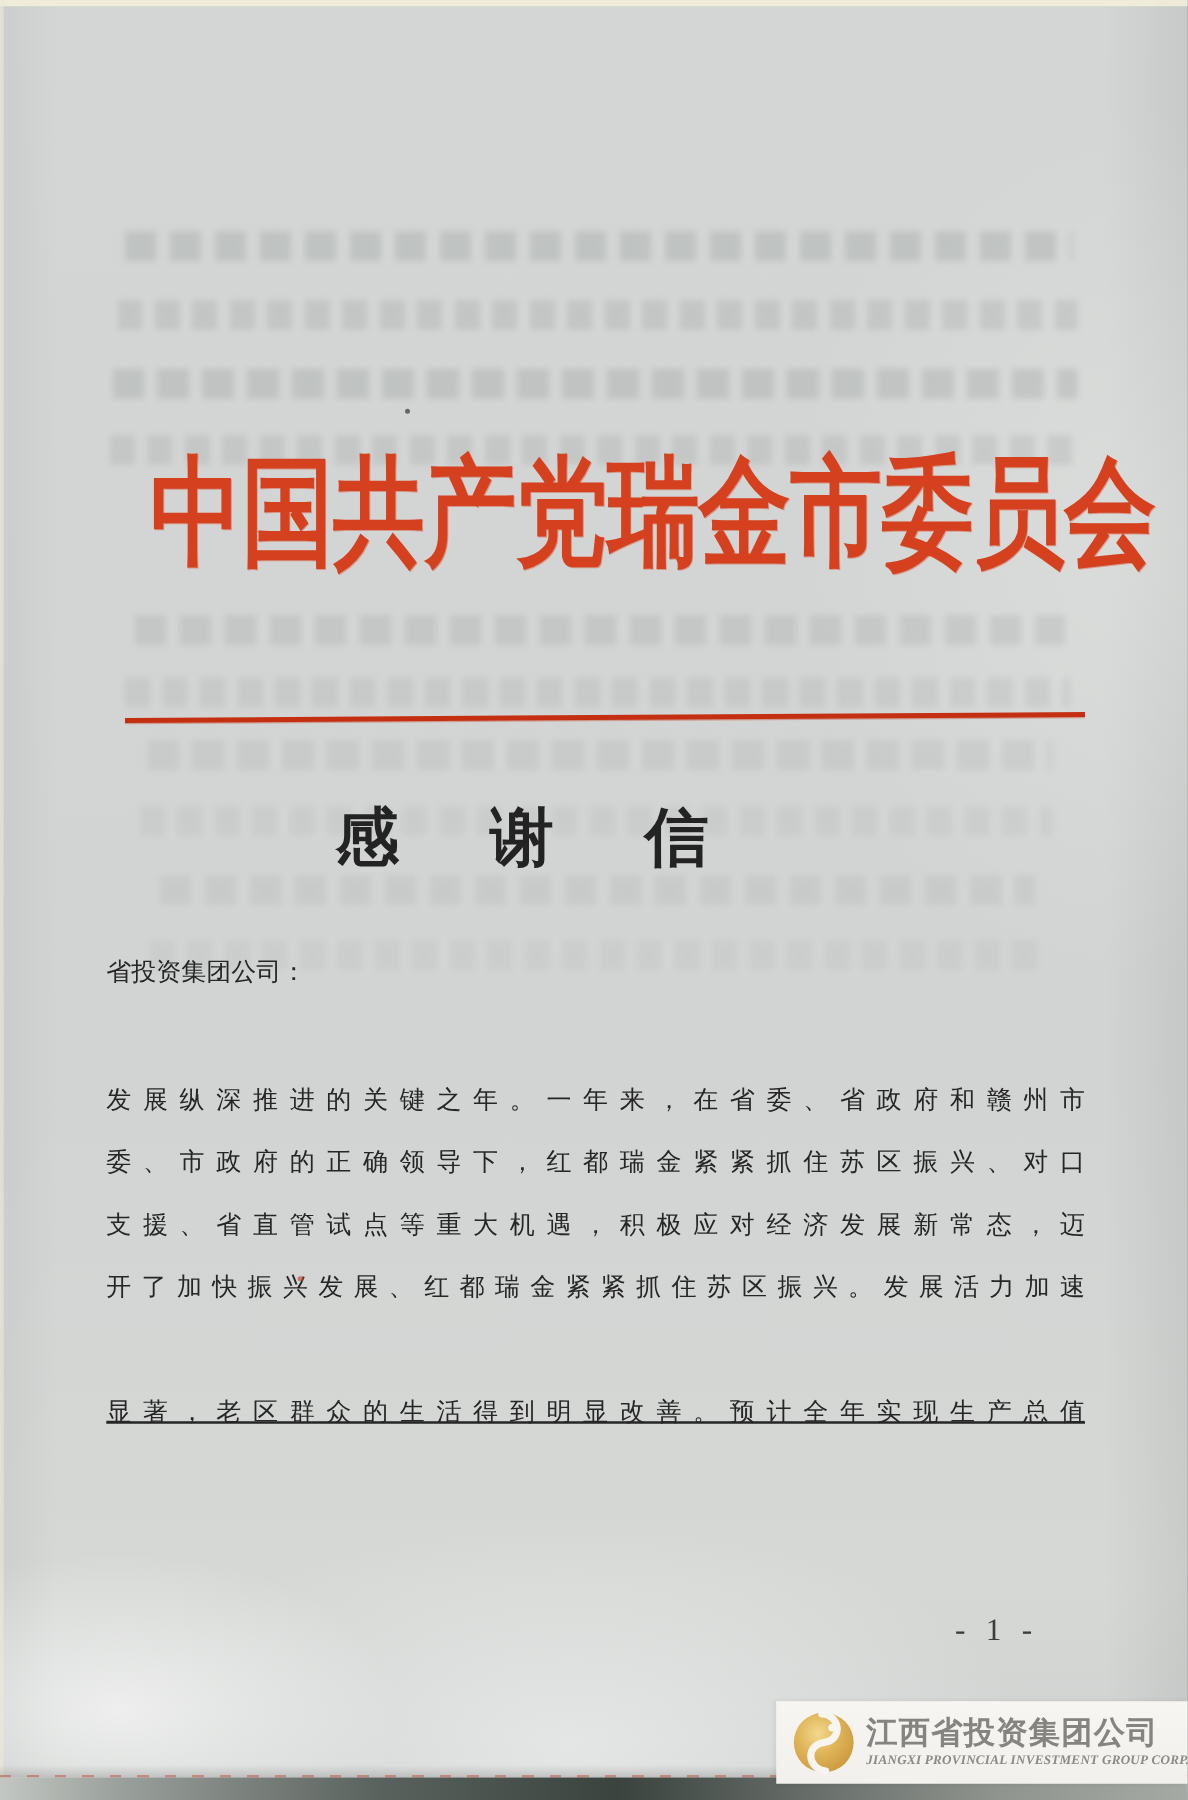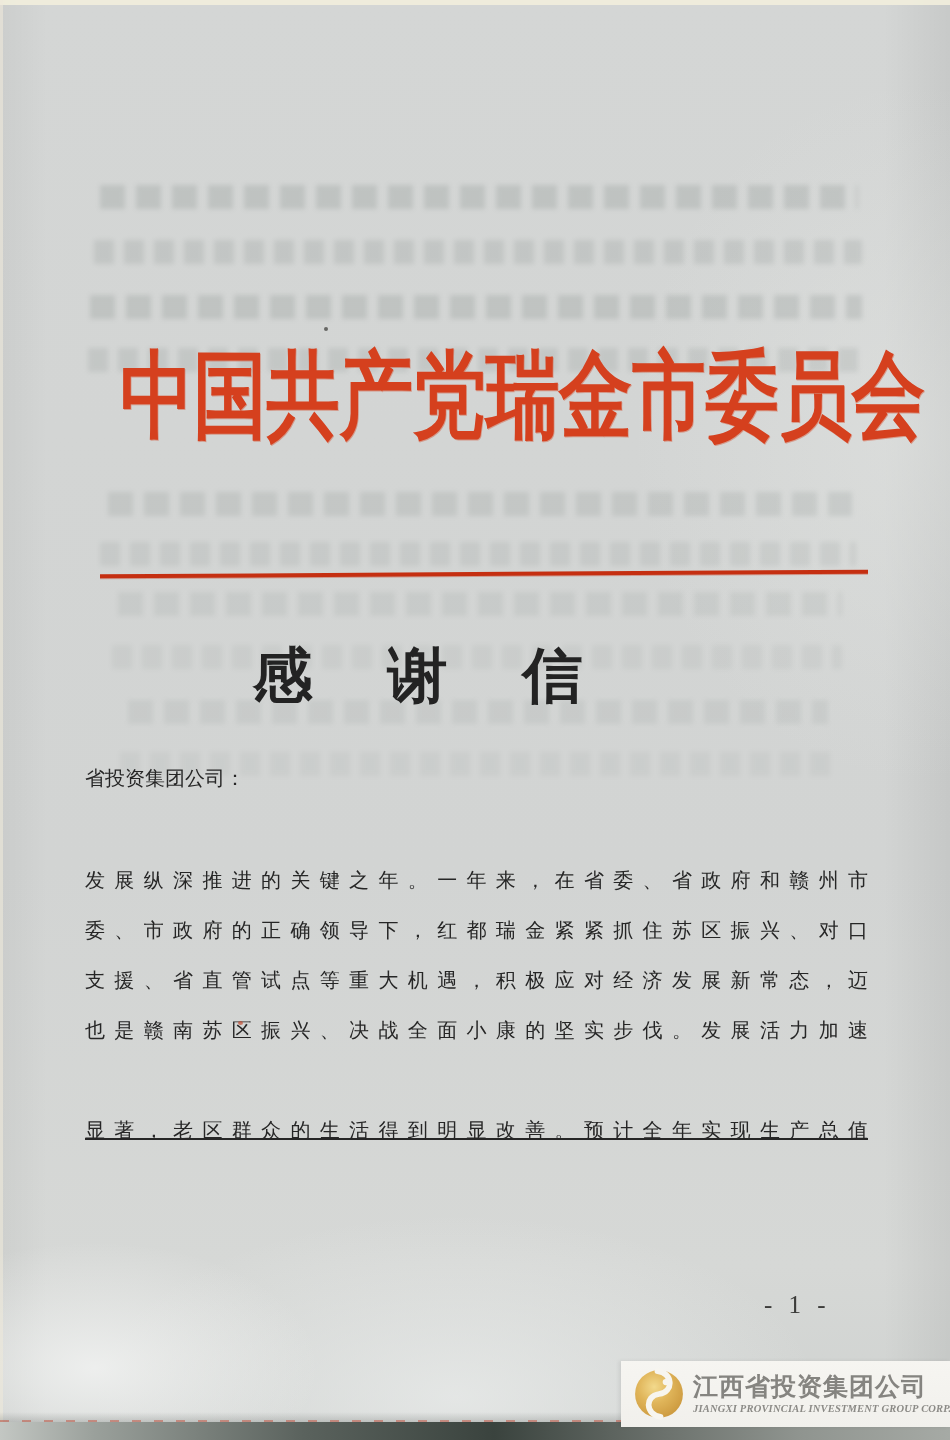--- a/index.html
+++ b/index.html
@@ -14,28 +14,28 @@
       linear-gradient(180deg, #d4d6d5 0%, #d2d4d3 60%, #d6d8d6 88%, #cfd2d0 100%);
   }
   .edge-top{position:absolute;left:0;top:0;width:950px;height:5px;background:#f2eedd;opacity:.9;}
   .edge-left{position:absolute;left:0;top:0;width:3px;height:1440px;background:#efeadb;opacity:.6;}
 
   
   .ghost{position:absolute;height:24px;filter:blur(2.6px);
          background:repeating-linear-gradient(90deg, rgba(104,114,110,.55) 0 25px, rgba(104,114,110,0) 25px 36px);}
   .ghost.alt{background:repeating-linear-gradient(90deg, rgba(104,114,110,.5) 0 20px, rgba(104,114,110,0) 20px 30px);}
 
-  .letterhead{position:absolute;left:0;top:342px;width:950px;text-align:center;
+  .letterhead{position:absolute;left:0;top:356px;width:950px;text-align:center;
               color:#d5401e;font-weight:900;font-size:95px;line-height:1.15;white-space:nowrap;}
   .letterhead .squeeze{display:inline-block;transform:scaleX(0.77);transform-origin:50% 50%;
               text-shadow:1px 1px 0 rgba(213,64,30,.4);}
   .rule{position:absolute;left:100px;top:572px;width:768px;height:4px;background:#c52f11;
         transform:rotate(-0.35deg);box-shadow:0 1px 0 rgba(197,47,17,.35);}
   .doc-title{position:absolute;left:0;top:636px;width:864px;text-align:center;
-             font-size:60px;font-weight:700;color:#232323;letter-spacing:30px;padding-left:1px;
+             font-size:51px;font-weight:700;color:#232323;letter-spacing:30px;padding-left:1px;
              box-sizing:border-box;}
   .bline{position:absolute;left:85px;width:783px;font-size:20px;color:#262626;
          text-align:justify;text-align-last:justify;line-height:44px;}
   .salutation{text-align:left;text-align-last:left;}
   .pagenum{position:absolute;left:764px;top:1291px;font-size:25px;color:#3c3c3a;
            letter-spacing:5px;white-space:nowrap;}
 
   .speck{position:absolute;border-radius:50%;}
 
   
@@ -79,21 +79,21 @@
   <div class="letterhead"><span class="squeeze">中国共产党瑞金市委员会</span></div>
 
   <div class="rule"></div>
 
   <div class="doc-title">感 谢 信</div>
 
   <div class="bline salutation" style="top:756px;">省投资集团公司：</div>
   <div class="bline" style="top:858px;">发展纵深推进的关键之年。一年来，在省委、省政府和赣州市</div>
   <div class="bline" style="top:908px;">委、市政府的正确领导下，红都瑞金紧紧抓住苏区振兴、对口</div>
   <div class="bline" style="top:958px;">支援、省直管试点等重大机遇，积极应对经济发展新常态，迈</div>
-  <div class="bline" style="top:1008px;">也是赣南苏区振兴、决战全面小康的坚实步伐。发展活力加速</div>
+  <div class="bline" style="top:1008px;">开了加快振兴发展、红都瑞金紧紧抓住苏区振兴。发展活力加速</div>
   <div class="bline" style="top:1108px;text-decoration:underline;">显著，老区群众的生活得到明显改善。预计全年实现生产总值</div>
 
   <div class="pagenum">- 1 -</div>
 
   <div class="speck" style="left:324px;top:327px;width:4px;height:4px;background:#4b4b47;opacity:.8;"></div>
   <div class="speck" style="left:238px;top:1021px;width:5px;height:4px;background:#c4452a;opacity:.65;"></div>
 
   <div class="paper-shadow"></div>
   <div class="red-dashes"></div>
   <div class="bottom-strip"></div>

